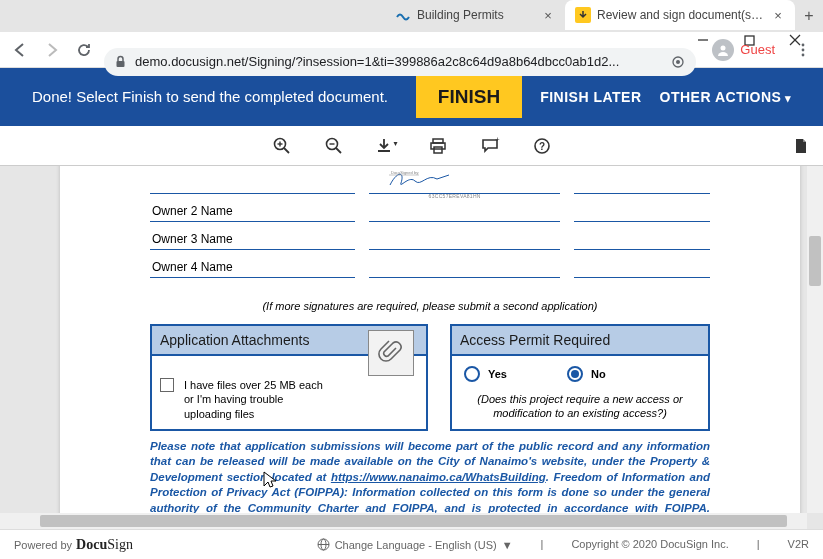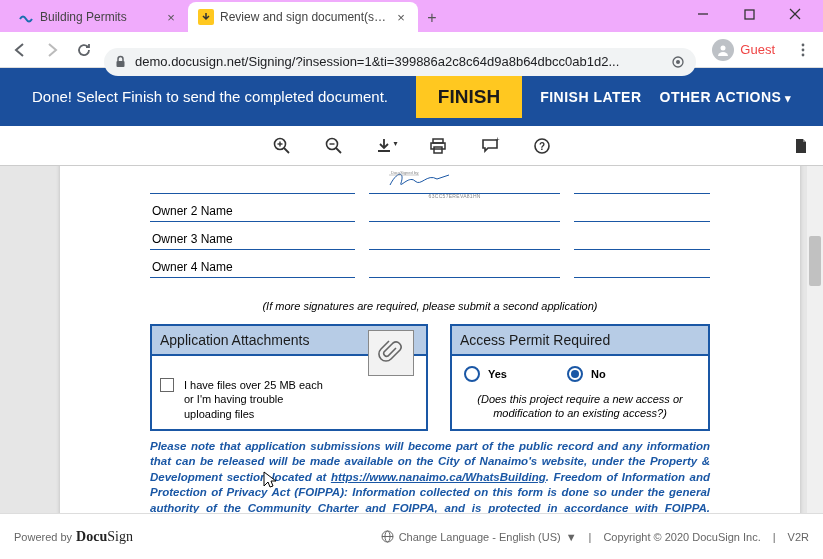--- a/index.html
+++ b/index.html
@@ -1,19 +1,19 @@
 <!DOCTYPE html>
 <html><head>
 <meta charset="utf-8">
 <style>
   * { box-sizing: border-box; margin: 0; padding: 0; }
   body { font-family: Arial, sans-serif; font-size: 13px; width: 823px; height: 559px; overflow: hidden; background: #fff; position: relative; }
   
   
-  .titlebar { height: 32px; background: #f0abfc; display: flex; align-items: flex-end; }
+  .titlebar { height: 32px; background: #e5e5e5; display: flex; align-items: flex-end; flex-direction: column; }
   .tabs { display: flex; height: 32px; align-items: flex-end; padding-left: 8px; }
   .tab { display: flex; align-items: center; height: 30px; padding: 0 10px; border-radius: 8px 8px 0 0; font-size: 12px; color: #444; min-width: 180px; max-width: 230px; gap: 6px; }
   .tab.active { background: #fff; }
   .tab-close { width: 14px; height: 14px; display: flex; align-items: center; justify-content: center; border-radius: 50%; font-size: 13px; color: #555; margin-left: auto; }
   .tab-title { white-space: nowrap; overflow: hidden; text-overflow: ellipsis; flex: 1; }
   .tab-favicon { width: 16px; height: 16px; display: flex; align-items: center; justify-content: center; font-size: 12px; }
   .newtab { width: 28px; height: 28px; display: flex; align-items: center; justify-content: center; font-size: 16px; color: #555; }
   .window-controls { margin-left: auto; display: flex; gap: 18px; padding: 0 14px 8px 0; align-items: center; }
   .win-btn { width: 28px; height: 20px; display: flex; align-items: center; justify-content: center; color: #333; }
   
@@ -72,24 +72,24 @@
   .radio { width: 16px; height: 16px; border: 2px solid #1a57a5; border-radius: 50%; display: flex; align-items: center; justify-content: center; }
   .radio.sel .dot { width: 8px; height: 8px; background: #1a57a5; border-radius: 50%; }
   .radio-help { font-style: italic; text-align: center; font-size: 11px; line-height: 1.3; }
   
   
   .legal { color: #1a57a5; font-weight: bold; font-style: italic; font-size: 11.5px; line-height: 1.35; text-align: justify; margin-bottom: 6px; }
   .legal a { color: #1a57a5; text-decoration: underline; }
   .cursor { position: absolute; left: 263px; top: 471px; pointer-events: none; }
   
   
-  .footer { position: absolute; left:0; right:0; bottom:0; height: 46px; background: #fff; border-top: 1px solid #ddd; display: flex; align-items: center; padding: 0 14px; font-size: 11px; color: #666; }
+  .footer { position: absolute; left:0; right:0; bottom:0; height: 30px; background: #fff; border-top: 1px solid #ddd; display: flex; align-items: center; padding: 0 14px; font-size: 11px; color: #666; }
   .powered { display: flex; align-items: baseline; gap: 4px; }
   .ds-logo { font-family: Georgia, serif; font-size: 14px; color: #222; }
-  .footer-right { margin-left: auto; display: flex; align-items: flex-end; gap: 12px; }
+  .footer-right { margin-left: auto; display: flex; align-items: flex-start; gap: 28px; }
   .lang { display: flex; align-items: center; gap: 5px; }
   
   svg { display: block; }
 </style>
 </head>
 <body>
 
 <div class="titlebar">
   <div class="tabs">
     <div class="tab">

